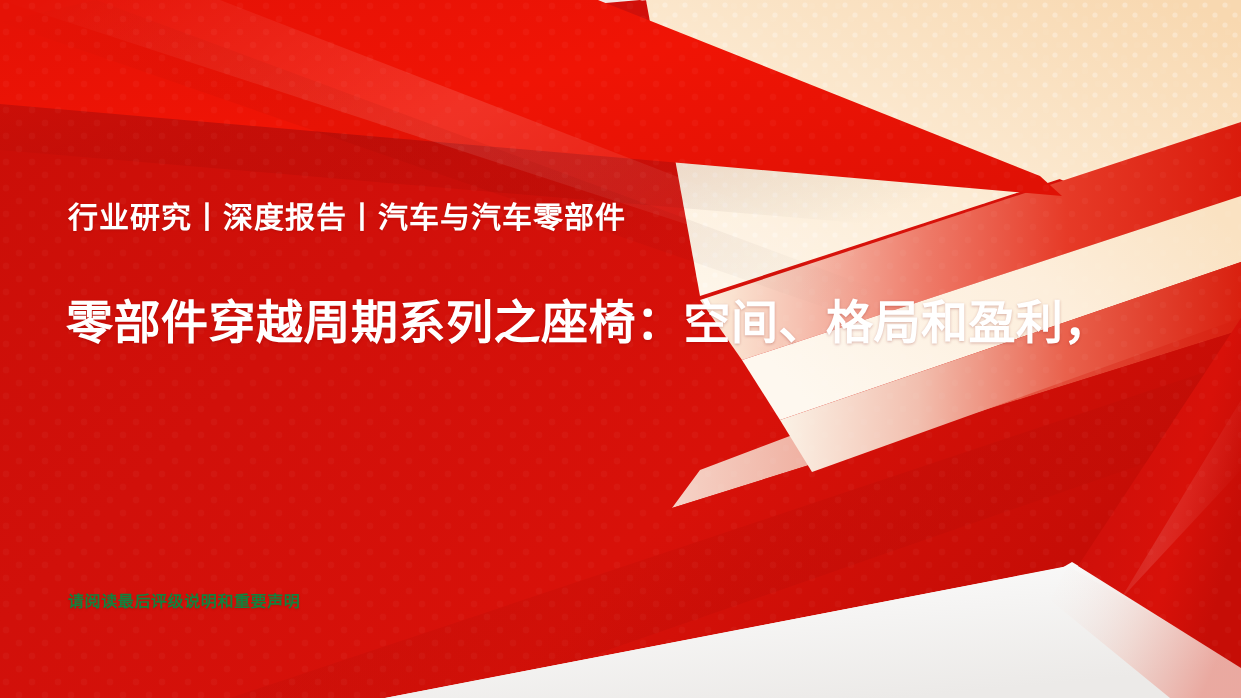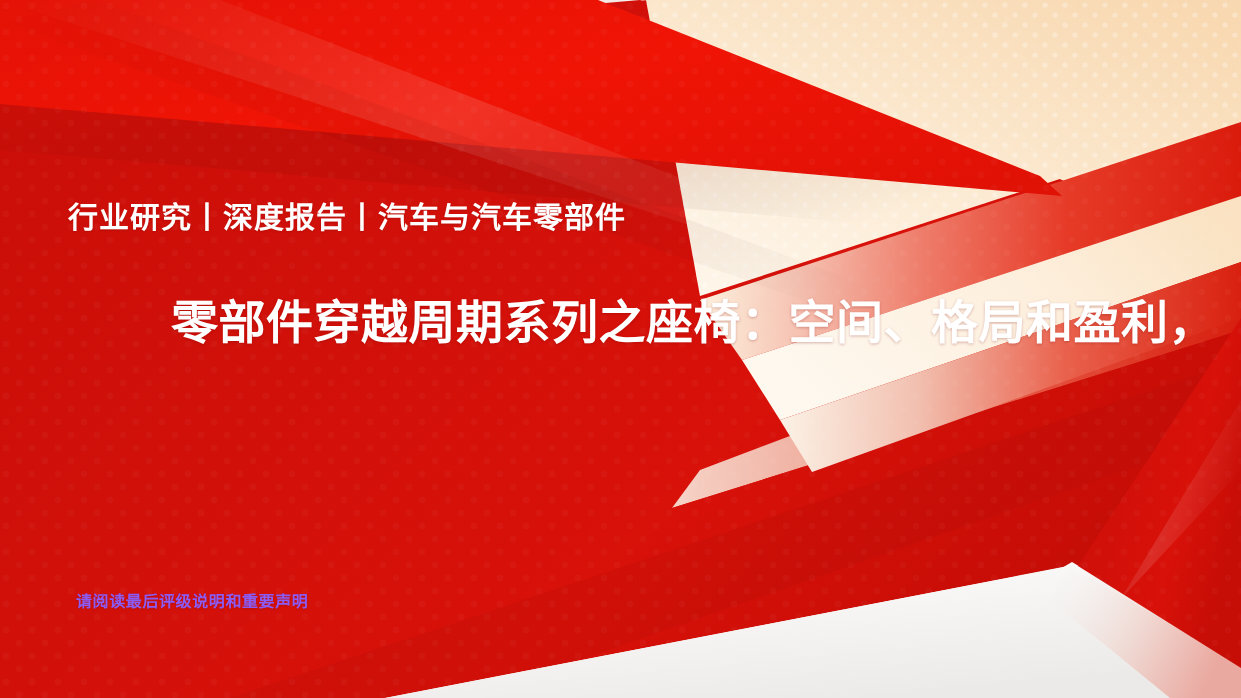--- a/index.html
+++ b/index.html
@@ -68,34 +68,32 @@
     color: #ffffff;
     font-size: 47px;
     font-weight: 700;
     line-height: 1.42;
     letter-spacing: 0.5px;
     text-shadow: 0 1px 3px rgba(120,0,0,0.28);
   }
   .title-line {
     display: block;
     white-space: nowrap;
-    text-align: right;
   }
 
   .footnote {
     position: absolute;
     left: 68px;
     top: 588px;
-    color: #8b5cf6;
+    color: #15803d;
     font-size: 16px;
     font-weight: 700;
     letter-spacing: 0.6px;
     white-space: nowrap;
     text-shadow: 0 1px 2px rgba(120,0,0,0.25);
-    margin-left: 8px;
   }
 </style>
 </head>
 <body>
 
 <div class="slide">
 
   <div class="bg-layer">
     <svg class="bg-svg" viewBox="0 0 1241 698" preserveAspectRatio="none" xmlns="http://www.w3.org/2000/svg">
       <defs>

